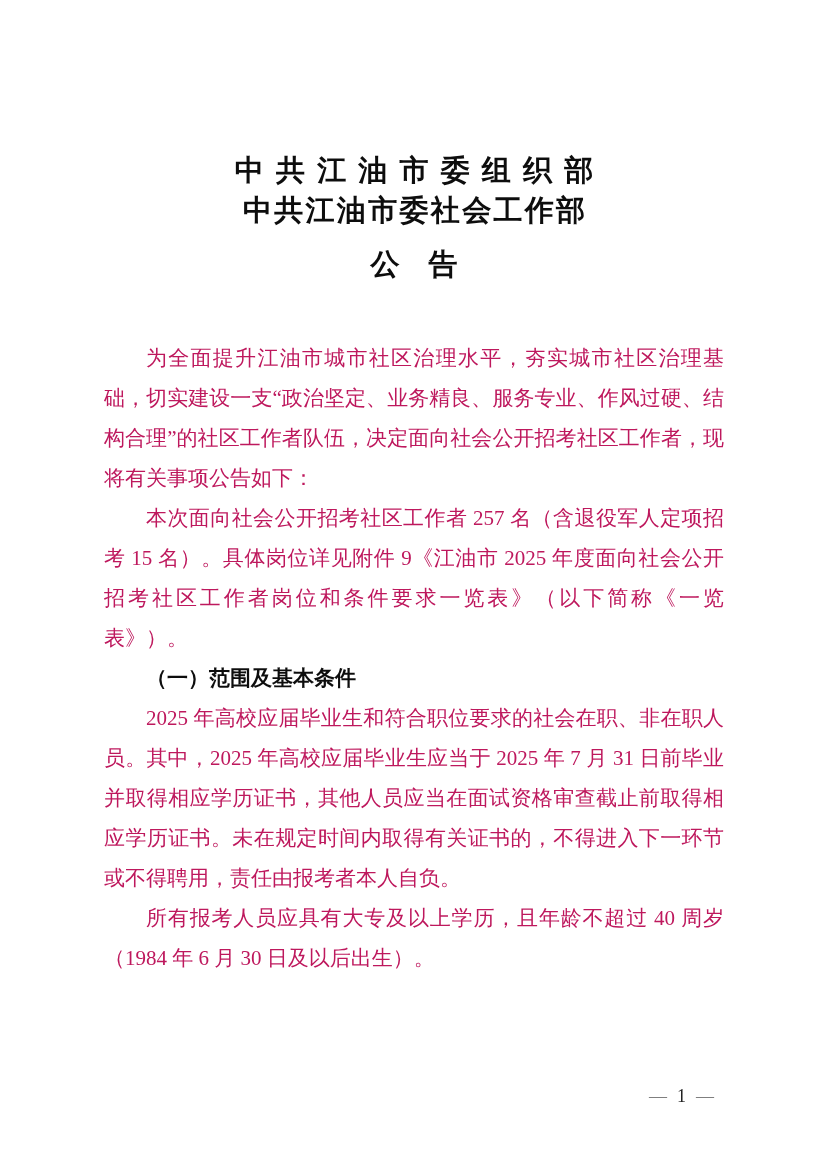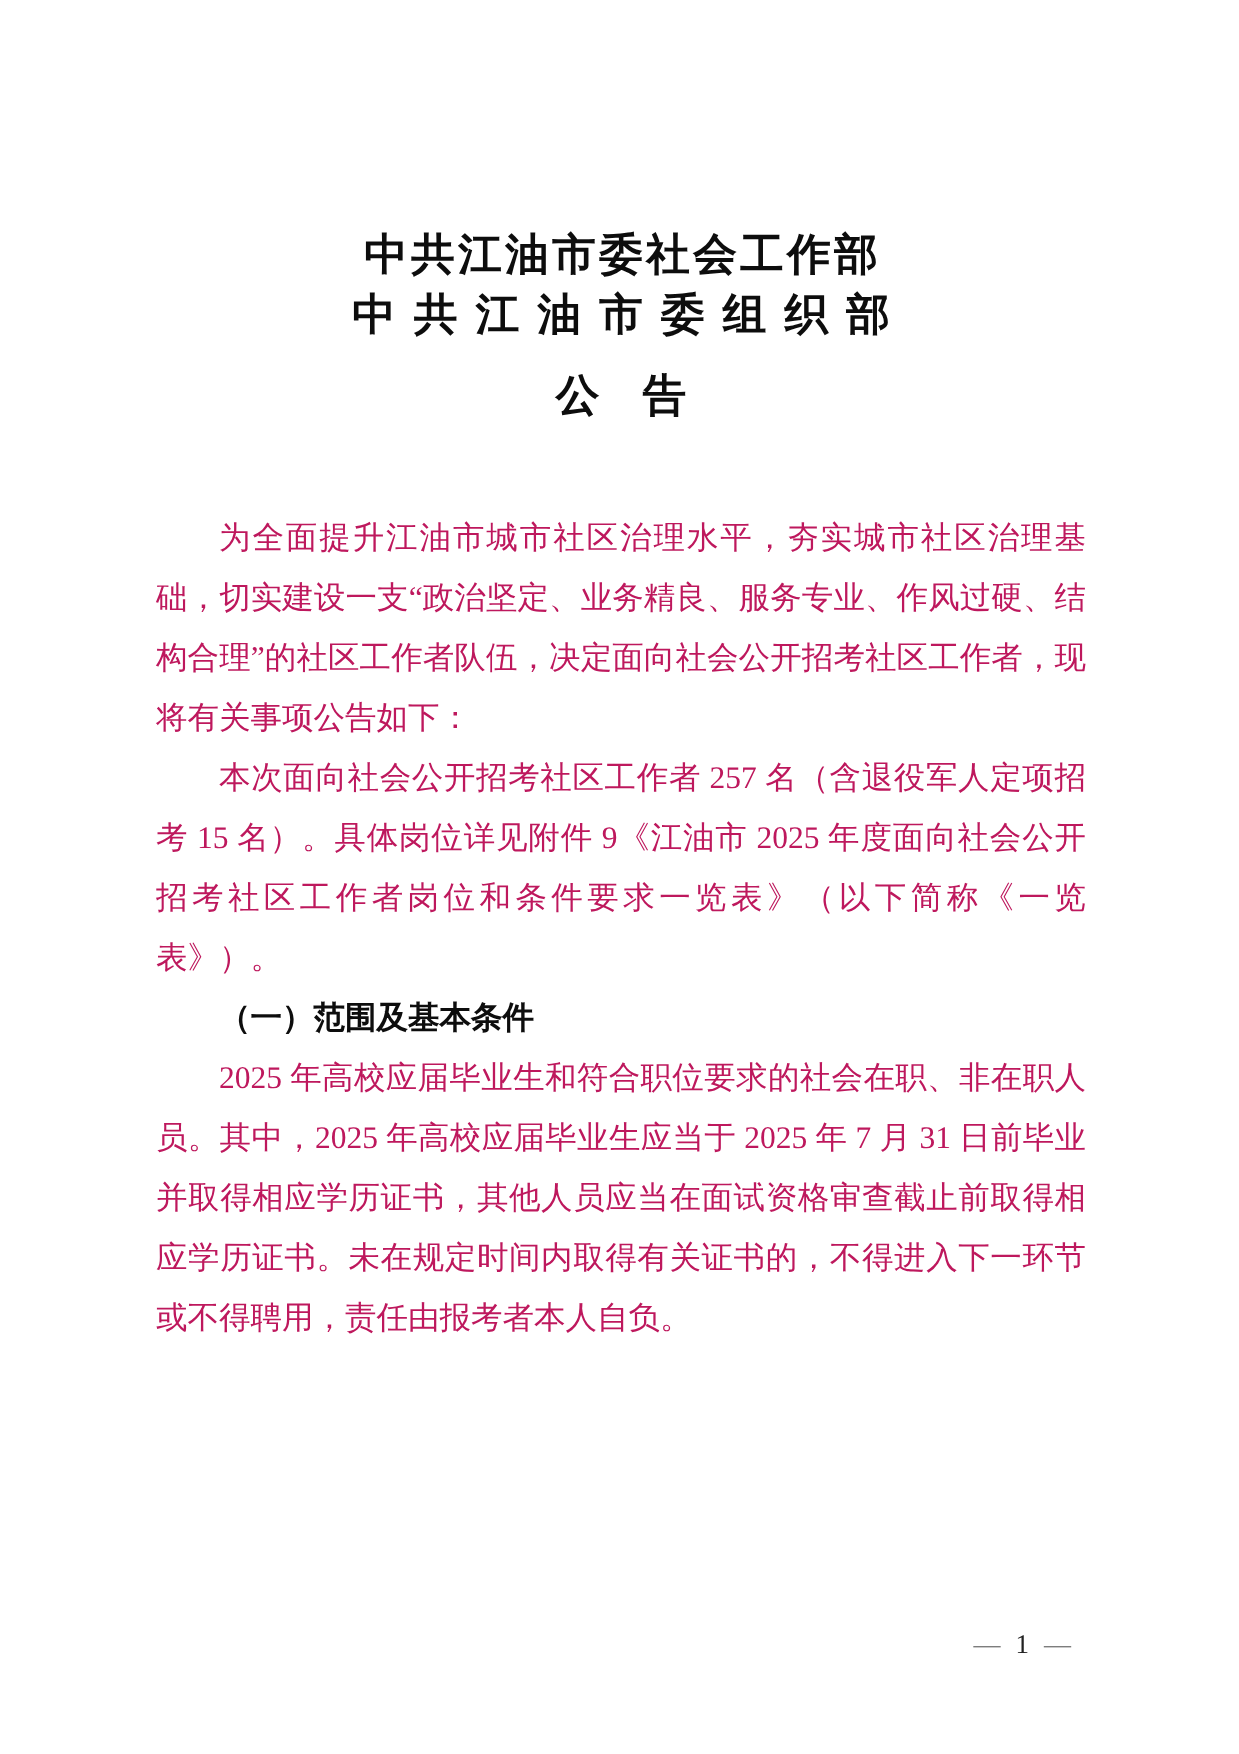--- a/index.html
+++ b/index.html
@@ -92,30 +92,31 @@
     color: #222222;
   }
 </style>
 </head>
 <body>
 
 <div class="page">
   <div class="content">
 
     <div class="title-block">
+      <div class="title-line spaced-wide">中共江油市委组织部</div>
       <div class="title-line spaced-slight">中共江油市委社会工作部</div>
-      <div class="title-line spaced-wide">中共江油市委组织部</div>
       <div class="title-line announce">公　告</div>
     </div>
 
     <div class="body-text">
       <p class="para">为全面提升江油市城市社区治理水平，夯实城市社区治理基础，切实建设一支“政治坚定、业务精良、服务专业、作风过硬、结构合理”的社区工作者队伍，决定面向社会公开招考社区工作者，现将有关事项公告如下：</p>
       <p class="para">本次面向社会公开招考社区工作者 257 名（含退役军人定项招考 15 名）。具体岗位详见附件 9《江油市 2025 年度面向社会公开招考社区工作者岗位和条件要求一览表》（以下简称《一览表》）。</p>
       <p class="heading-2">（一）范围及基本条件</p>
       <p class="para">2025 年高校应届毕业生和符合职位要求的社会在职、非在职人员。其中，2025 年高校应届毕业生应当于 2025 年 7 月 31 日前毕业并取得相应学历证书，其他人员应当在面试资格审查截止前取得相应学历证书。未在规定时间内取得有关证书的，不得进入下一环节或不得聘用，责任由报考者本人自负。</p>
+      <p class="para">所有报考人员应具有大专及以上学历，且年龄不超过 40 周岁（1984 年 6 月 30 日及以后出生）。</p>
     </div>
 
   </div>
 
   <div class="footer-pagenum">
     <span class="dash">—</span><span class="num">1</span><span class="dash">—</span>
   </div>
 </div>
 
 </body></html>

